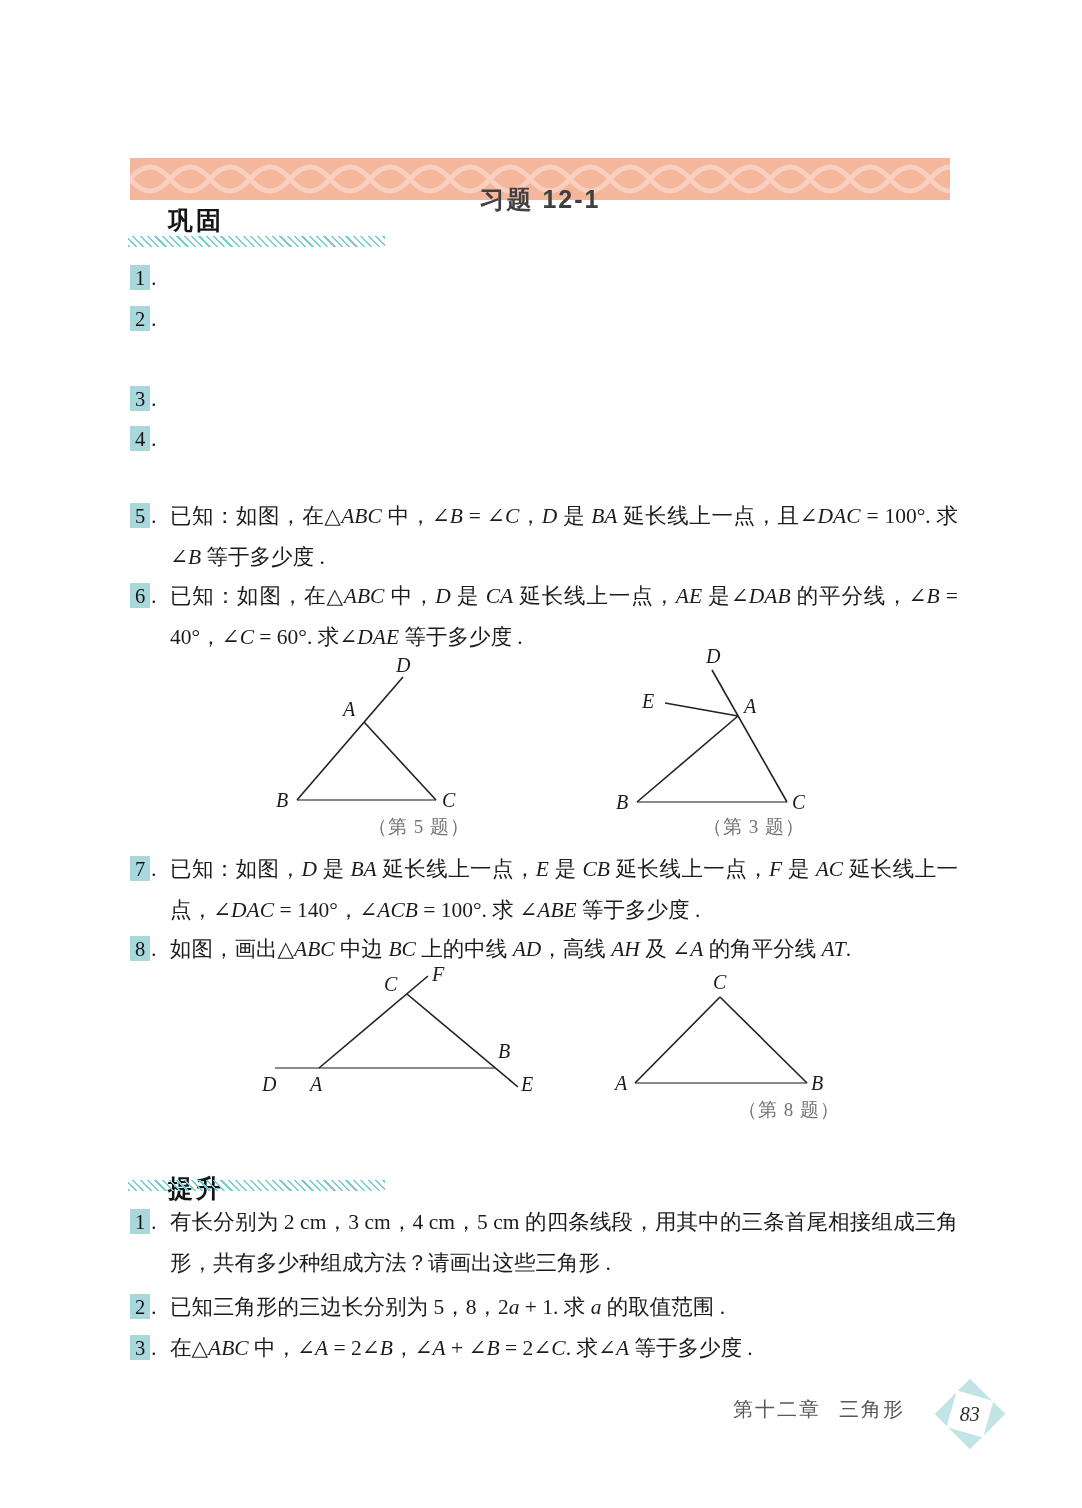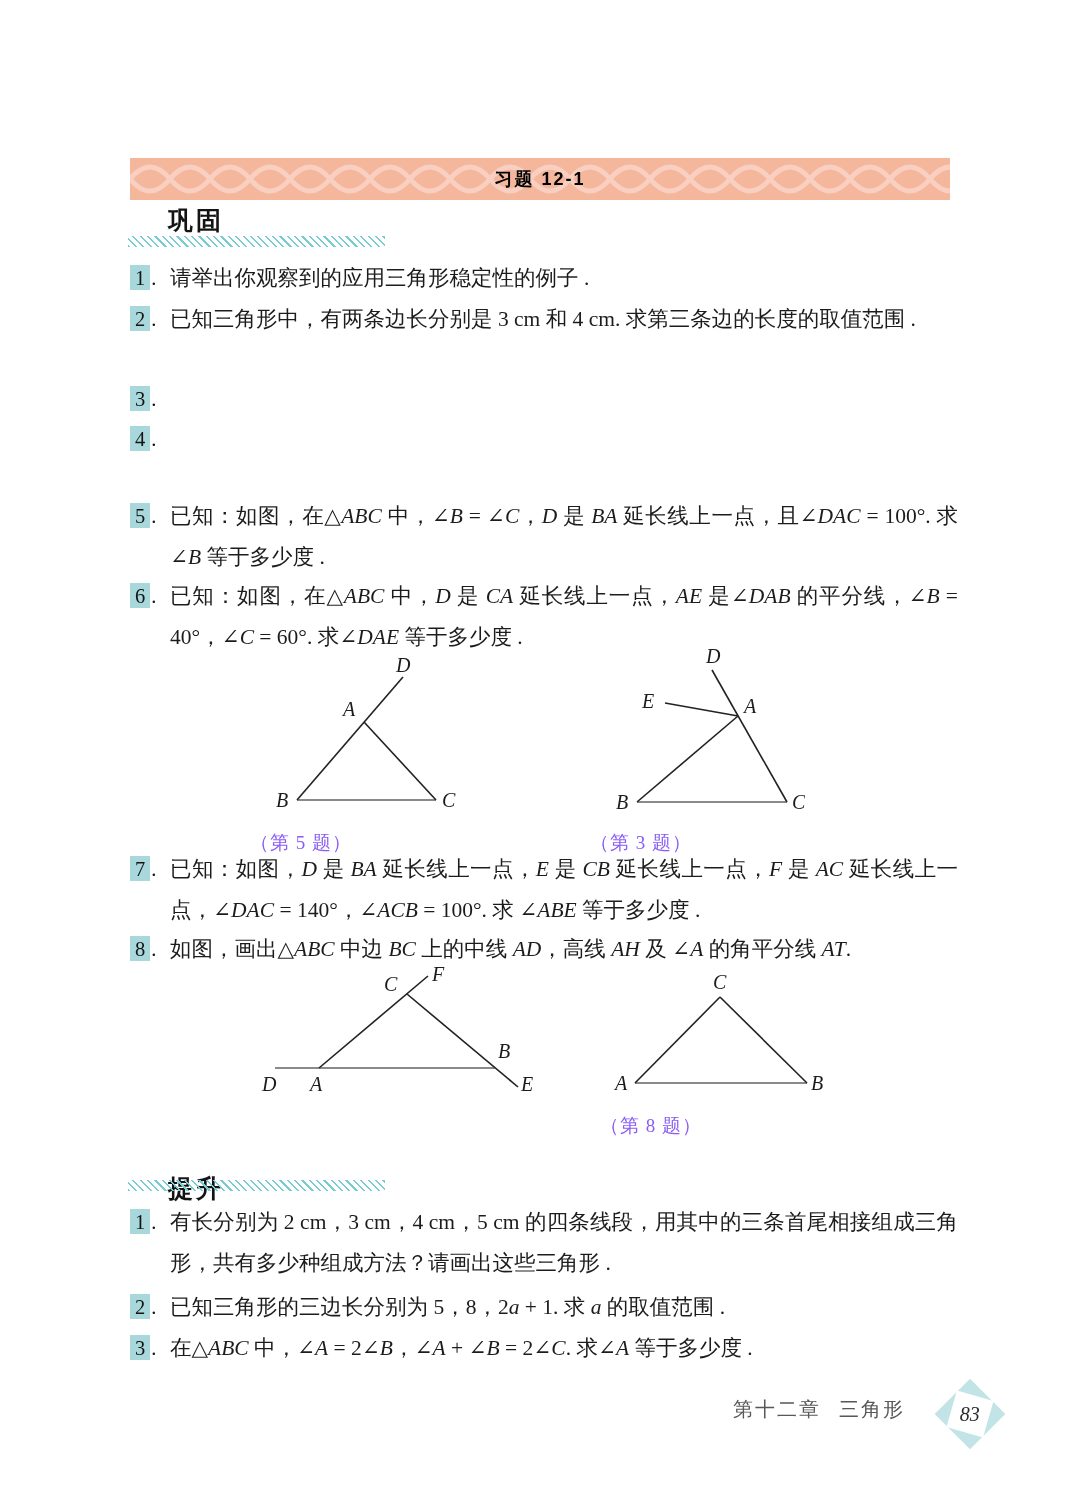--- a/index.html
+++ b/index.html
@@ -4,42 +4,42 @@
 <style>
   html,body{margin:0;padding:0;background:#ffffff;}
   #page{position:relative;width:1082px;height:1508px;background:#ffffff;overflow:hidden;
         font-family:"Liberation Serif","DejaVu Serif",serif;color:#1c1c1c;}
 
   
   .banner{position:absolute;left:130px;top:158px;width:820px;height:42px;background:#f5b79b;}
   .banner svg.waves{position:absolute;left:0;top:0;width:820px;height:42px;}
   .banner-title{position:relative;z-index:2;text-align:center;
         font-family:"Liberation Sans","DejaVu Sans",sans-serif;font-weight:bold;
-        font-size:18px;line-height:42px;color:#000000;letter-spacing:2px;}
+        font-size:25px;line-height:42px;color:#404040;letter-spacing:2px;margin-top:20px;}
 
   
   .sec-head{position:absolute;left:128px;font-family:"Liberation Sans","DejaVu Sans",sans-serif;
         font-weight:bold;font-size:25px;color:#141414;letter-spacing:3px;margin-left:40px;}
   .hatch{position:absolute;left:128px;width:257px;height:11px;
         background:repeating-linear-gradient(45deg,#79ccd3 0,#79ccd3 1.6px,transparent 1.6px,transparent 5.2px);}
 
   
   .prob{position:absolute;left:130px;width:828px;padding-left:40px;box-sizing:border-box;
         font-size:21.5px;line-height:40.5px;text-align:justify;color:#1c1c1c;}
   .pnum{position:absolute;left:0;top:5px;line-height:30px;font-size:20.5px;color:#141414;}
   .pnum .d{background:#a9d8dc;padding:2px 5px 1px 5px;}
   .pnum .dot{padding-left:1px;}
   .it{font-style:italic;font-family:"Liberation Serif","DejaVu Serif",serif;}
 
   
   .fig{position:absolute;}
   .fig svg{display:block;}
   .fig .lbl{font-style:italic;font-size:20px;fill:#1c1c1c;
         font-family:"Liberation Serif","DejaVu Serif",serif;}
-  .fig-caption{text-align:left;font-size:19px;color:#8b5cf6;margin-top:16px;letter-spacing:1px;}
+  .fig-caption{text-align:right;font-size:19px;color:#737373;margin-top:0;letter-spacing:1px;}
   .tri{stroke:#222222;stroke-width:1.6;fill:none;}
   .base{stroke:#8a8a8a;stroke-width:2.2;fill:none;}
 
   
   .footer-text{position:absolute;left:600px;top:1396px;width:305px;text-align:right;
         font-family:"Liberation Sans","DejaVu Sans",sans-serif;font-size:20px;color:#595757;letter-spacing:2px;}
   .footer-text .gap{display:inline-block;width:18px;}
   .pagemark{position:absolute;left:934px;top:1378px;width:72px;height:72px;}
   .pagemark .outer{position:absolute;left:11px;top:11px;width:50px;height:50px;
         background:#c3e4e6;transform:rotate(45deg);}
@@ -59,26 +59,24 @@
       <path d="M0 21 Q20 45 40 21 T80 21 T120 21 T160 21 T200 21 T240 21 T280 21 T320 21 T360 21 T400 21 T440 21 T480 21 T520 21 T560 21 T600 21 T640 21 T680 21 T720 21 T760 21 T800 21 T840 21" stroke="#f8cfc0" stroke-width="5" fill="none"></path>
     </svg>
     <div class="banner-title">习题 12-1</div>
   </div>
 
   <div class="sec-head" style="top:204px;">巩固</div>
   <div class="hatch" style="top:236px;"></div>
 
   <div class="prob" style="top:258px;">
     <span class="pnum"><span class="d">1</span><span class="dot">.</span></span>
-    <span><span>请举出你观察到的应用三角形稳定性的例子 .</span></span>
   </div>
 
   <div class="prob" style="top:299px;">
     <span class="pnum"><span class="d">2</span><span class="dot">.</span></span>
-    <span><span>已知三角形中，有两条边长分别是 3 cm 和 4 cm. 求第三条边的长度的取值范围 .</span></span>
   </div>
 
   <div class="prob" style="top:379px;">
     <span class="pnum"><span class="d">3</span><span class="dot">.</span></span>
   </div>
 
   <div class="prob" style="top:419px;">
     <span class="pnum"><span class="d">4</span><span class="dot">.</span></span>
   </div>
 

